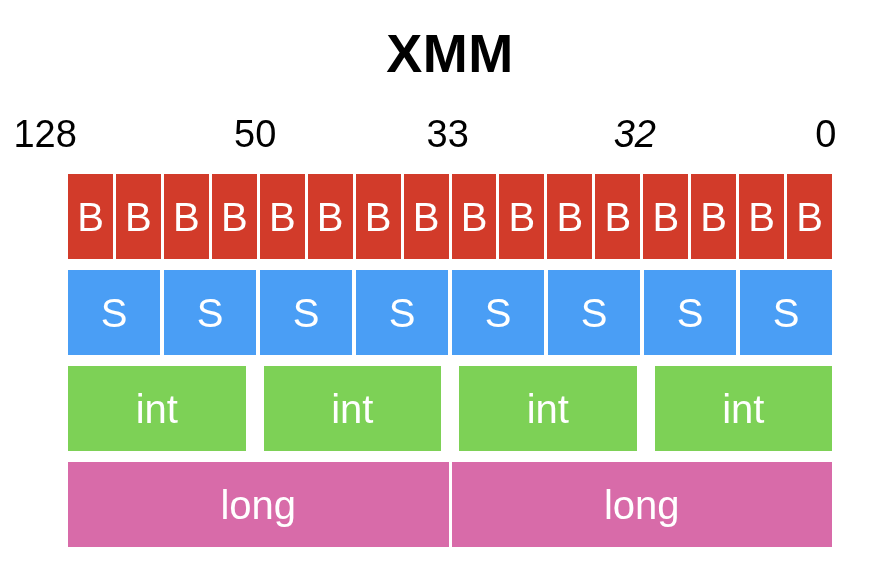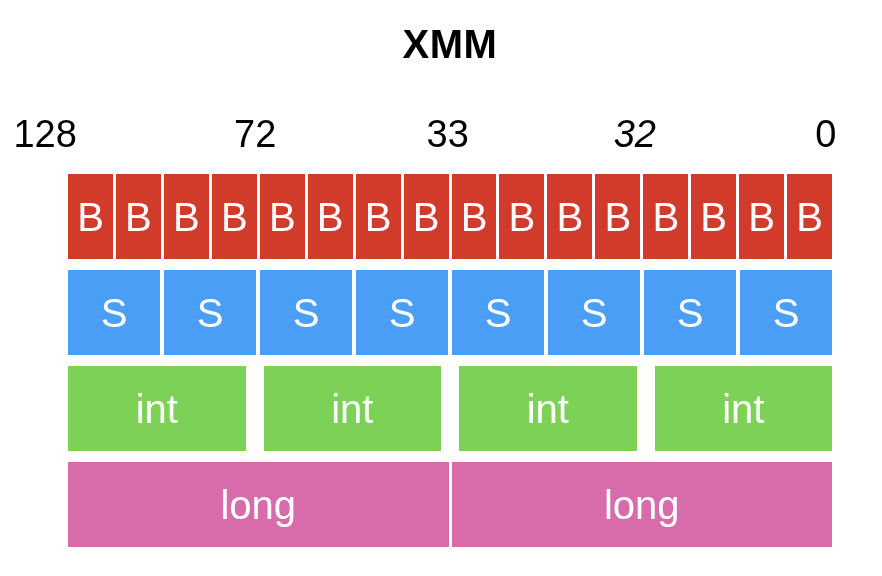--- a/index.html
+++ b/index.html
@@ -15,21 +15,21 @@
     background: #ffffff;
     overflow: hidden;
   }
   .title {
     position: absolute;
     left: 68px;
     top: 22px;
     width: 764px;
     margin: 0;
     text-align: center;
-    font-size: 40px;
+    font-size: 54px;
     font-weight: bold;
     color: #000000;
     letter-spacing: 0.5px;
   }
   .scale {
     position: absolute;
     left: 68px;
     top: 112px;
     width: 764px;
     height: 48px;
@@ -75,21 +75,21 @@
     user-select: none;
   }
 </style>
 </head>
 <body>
 
 <div class="stage">
   <h1 class="title">XMM</h1>
   <div class="scale">
       <span class="tick">128</span>
-      <span class="tick">72</span>
+      <span class="tick">50</span>
       <span class="tick">33</span>
       <span class="tick">32</span>
       <span class="tick">0</span>
     </div>
   <div class="rows">
       <div class="lane-row">
         <div class="cell" style="background: rgb(210, 59, 42);">B</div>
         <div class="cell" style="background: rgb(210, 59, 42);">B</div>
         <div class="cell" style="background: rgb(210, 59, 42);">B</div>
         <div class="cell" style="background: rgb(210, 59, 42);">B</div>

